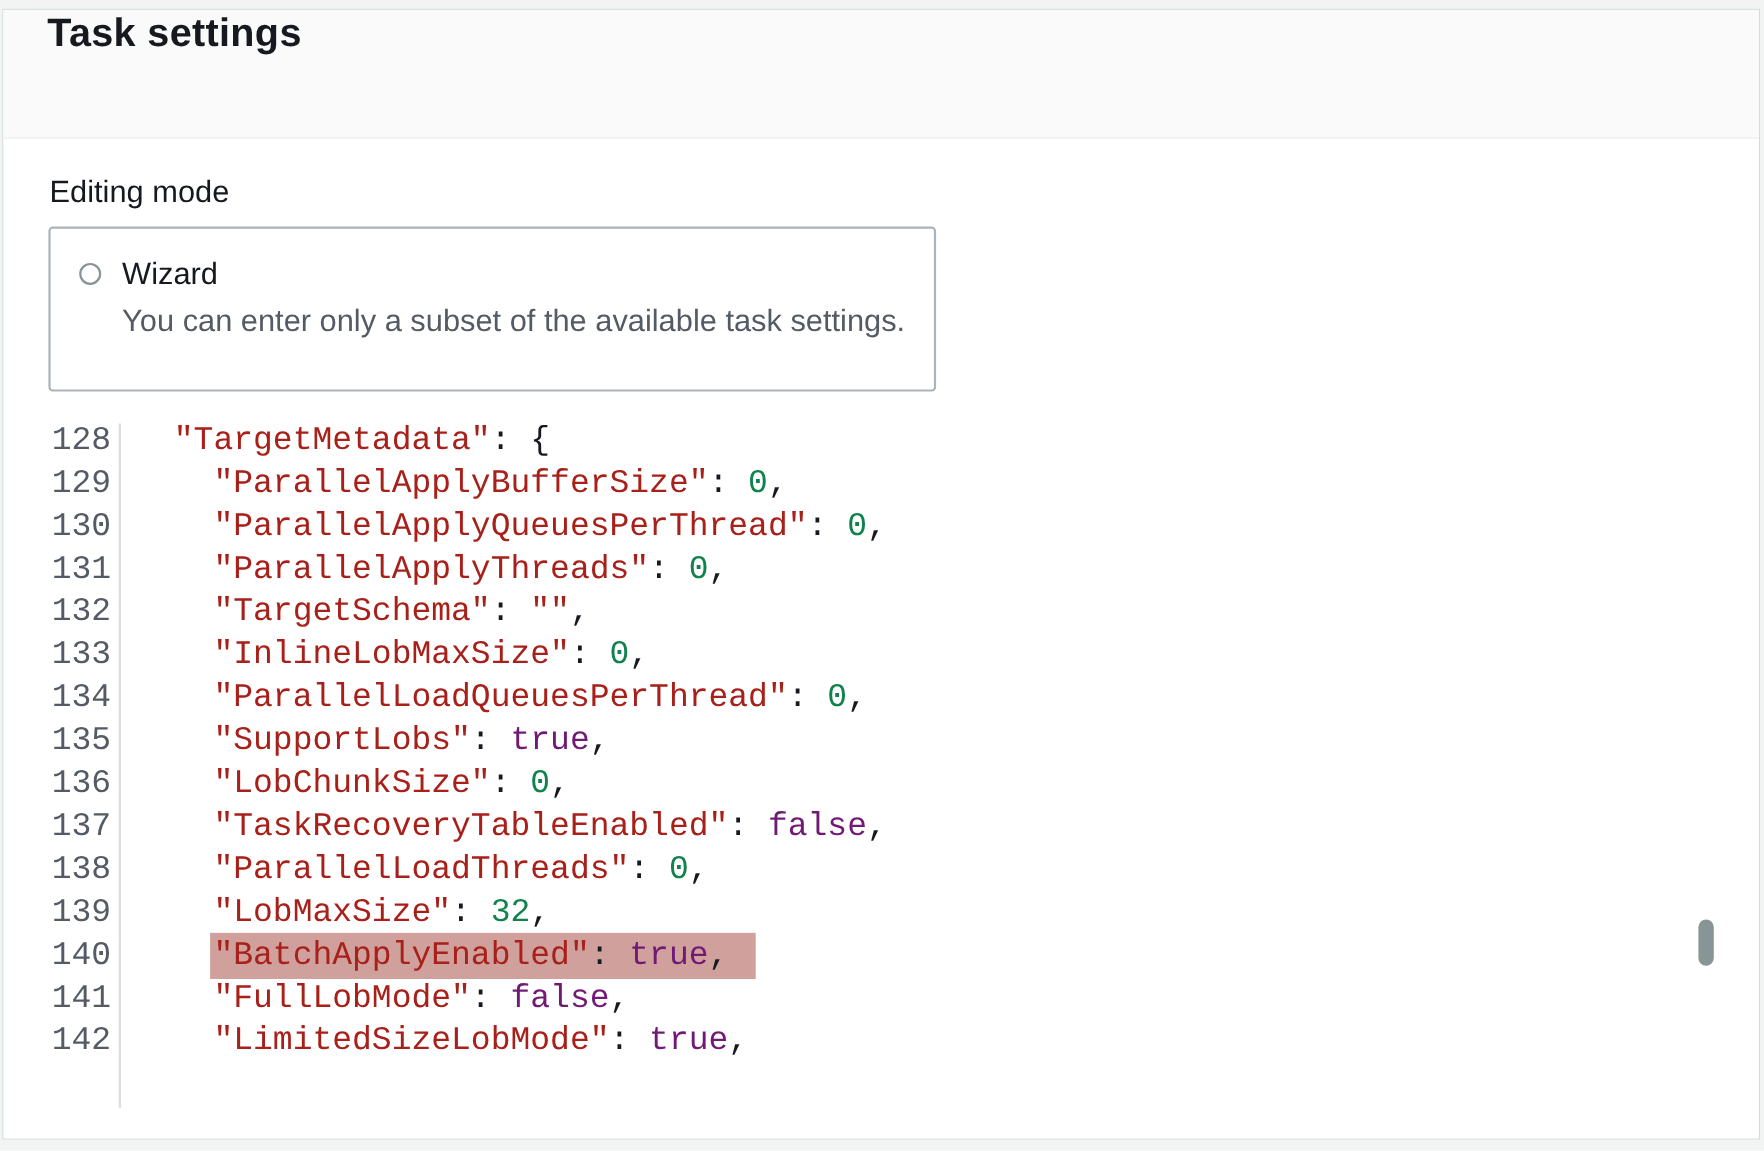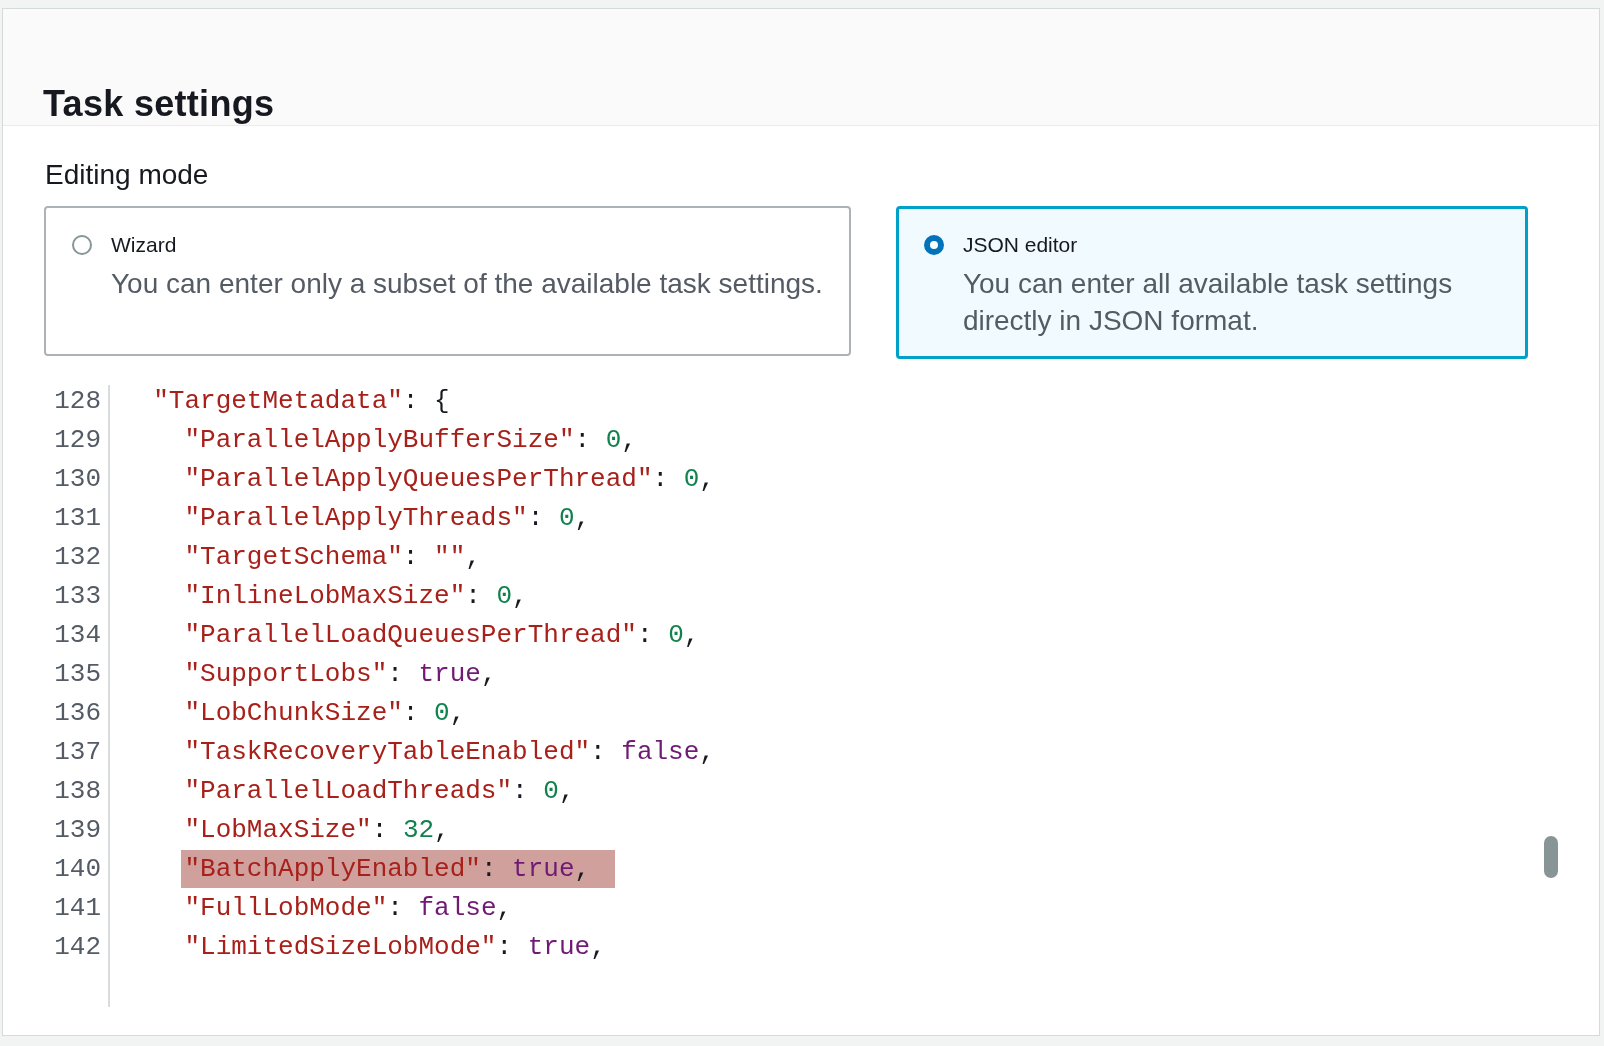--- a/index.html
+++ b/index.html
@@ -14,21 +14,21 @@
   .card {
     position:absolute; left:2px; top:8px;
     width:1598px; height:1028px;
     background:#ffffff;
     border:1px solid #d5dbdb;
   }
   .card-header {
     position:absolute; top:0; left:0; right:0; height:117px;
     background:#fafafa;
     border-bottom:1px solid #eaeded;
-    display:flex; align-items:flex-end;
+    display:flex; align-items:flex-start;
     padding:0 40px;
   }
   .card-header h2 {
     font-size:36px; font-weight:700; color:#16191f; letter-spacing:0.3px;
   }
   .editing-row {
     position:absolute; top:150px; left:42px;
     display:flex; align-items:baseline; gap:24px;
     font-size:28px; color:#16191f;flex-direction:column;
   }
@@ -50,32 +50,32 @@
     flex:1 1 auto;
     height:153px;
     border:3px solid #00a1c9;
     background:#f1faff;
     padding:24px 25px;
   }
   .tile-head { display:flex; align-items:center; gap:19px; }
   .radio { width:20px; height:20px; border-radius:50%; flex:0 0 20px; }
   .radio.off { border:2px solid #879596; background:#fff; }
   .radio.on  { border:6px solid #0073bb; background:#fff; }
-  .tile-label { font-size:21px; color:#16191f; }
+  .tile-label { font-size:28px; color:#16191f; }
   .tile-desc {
     margin:9px 0 0 39px;
     font-size:28px; line-height:1.32; color:#545b64;
     max-width:645px;
   }
   .tile:first-child .tile-desc { white-space:nowrap; max-width:none; }
 
   .editor {
     position:absolute; left:40px; top:372px; right:1px; height:648px;
     font-family:"Liberation Mono","DejaVu Sans Mono",monospace;
-    font-size:26px;
+    font-size:30px;
   }
   .gutter-line {
     position:absolute; left:65px; top:4px; height:622px; width:2px;
     background:#d9dcdc;
   }
   .code-line { display:flex; height:39px; align-items:center; position:relative; }
   .lnum { flex:0 0 58px; width:58px; text-align:right; color:#545b64; }
   .lcontent { padding-left:21px; white-space:pre; color:#16191f; }
   .tok-k { color:#a8201a; }
   .tok-s { color:#a8201a; }
@@ -106,27 +106,20 @@
     <a href="#">Info</a>
   </div>
 
   <div class="tiles" id="tiles">
       <div class="tile">
         <div class="tile-head">
           <span class="radio off"></span>
           <span class="tile-label">Wizard</span>
         </div>
         <p class="tile-desc">You can enter only a subset of the available task settings.</p>
-      </div>
-      <div class="tile selected">
-        <div class="tile-head">
-          <span class="radio on"></span>
-          <span class="tile-label">JSON editor</span>
-        </div>
-        <p class="tile-desc">You can enter all available task settings directly in JSON format.</p>
       </div>
     </div>
 
   <div class="editor">
     <div class="gutter-line"></div>
     <div id="code-lines">
         <div class="code-line">
           <span class="lnum">128</span>
           <span class="lcontent">  <span><span class="tok-k">"TargetMetadata"</span><span class="tok-p">: {</span></span></span>
         </div>

